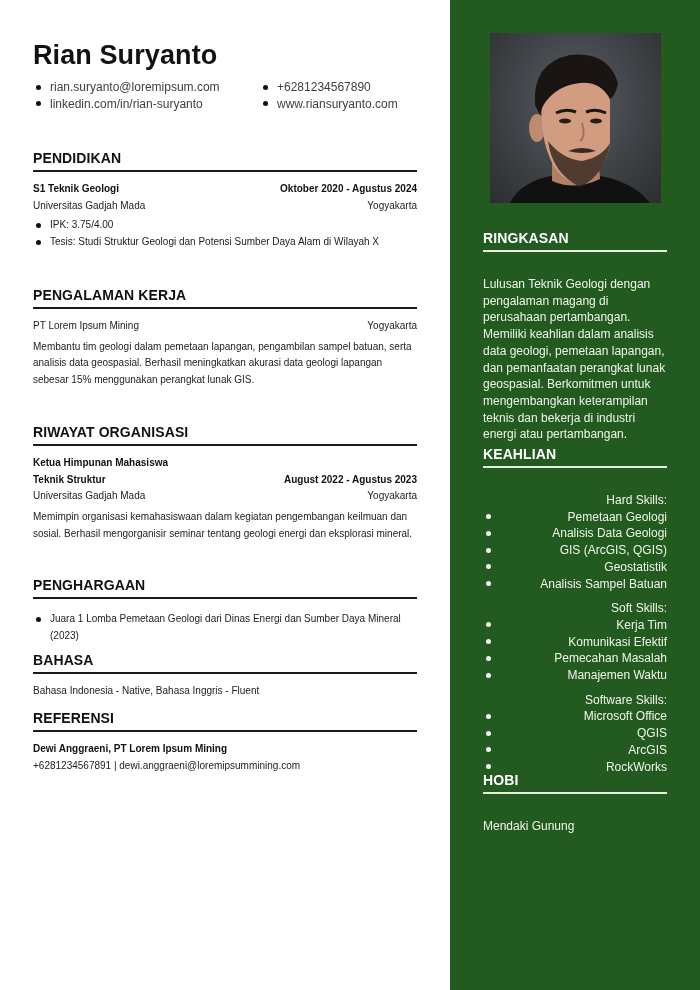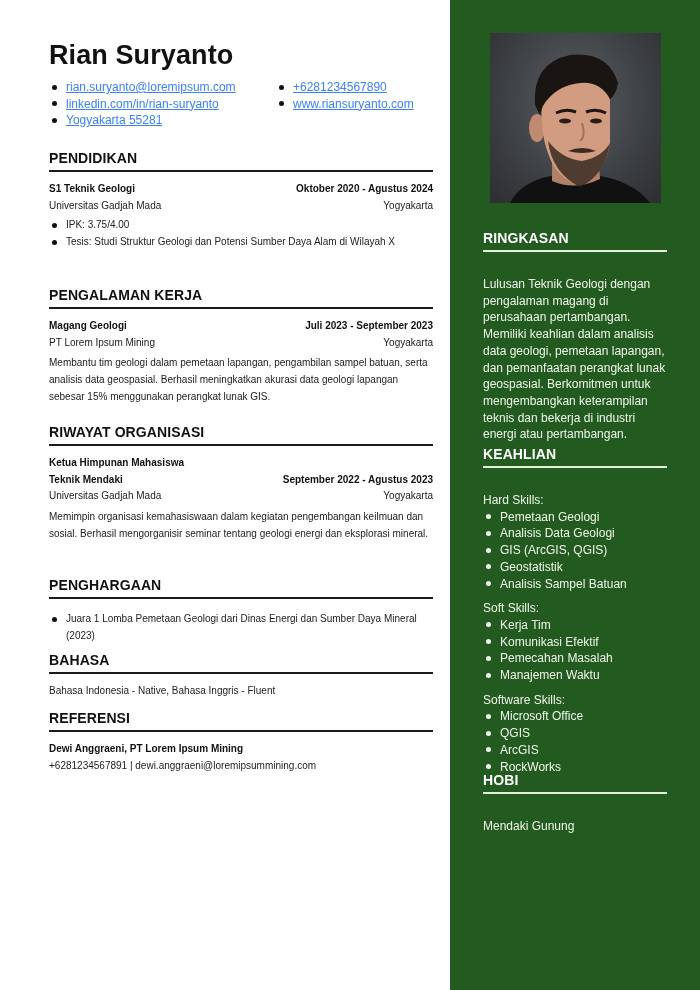--- a/index.html
+++ b/index.html
@@ -1,60 +1,59 @@
 <!DOCTYPE html>
 <html><head>
 <meta charset="utf-8">
 <style>
   * { box-sizing: border-box; margin: 0; padding: 0; }
   html, body { width: 700px; height: 990px; background: #ffffff; overflow: hidden; }
   body { font-family: "Liberation Sans", sans-serif; color: #1a1a1a; position: relative; }
 
-  .left { position: absolute; left: 0; top: 0; width: 402px; height: 990px; background: #ffffff; margin-left: 16px; }
+  .left { position: absolute; left: 0; top: 0; width: 402px; height: 990px; background: #ffffff; }
   .right { position: absolute; left: 450px; top: 0; width: 250px; height: 990px; background: #235a1f; color: #f2f7ee; }
 
   .name { position: absolute; left: 33px; top: 40px; font-size: 27px; font-weight: bold; color: #111; letter-spacing: 0.1px; }
 
-  .contact { position: absolute; top: 79px; font-size: 12px; line-height: 16.5px; color: #3b82f6; text-decoration: underline; }
+  .contact { position: absolute; top: 79px; font-size: 12px; line-height: 16.5px; color: #404040; }
   .contact.col1 { left: 33px; }
   .contact.col2 { left: 260px; }
   .contact li { list-style: none; position: relative; padding-left: 17px; }
   .contact li::before { content: ""; position: absolute; left: 3px; top: 5.5px; width: 5px; height: 5px; border-radius: 50%; background: #111; }
 
   .sec { position: absolute; left: 33px; width: 384px; }
   .sec-title { font-size: 14px; font-weight: bold; color: #111; padding-bottom: 4px; border-bottom: 2px solid #1a1a1a; letter-spacing: 0.1px; }
   .sec-body { padding-top: 9px; font-size: 10px; line-height: 16.7px; color: #222; }
   .row { display: flex; justify-content: space-between; }
   .b { font-weight: bold; color: #111; }
   .bul { list-style: none; }
   .bul li { position: relative; padding-left: 17px; }
   .bul li::before { content: ""; position: absolute; left: 3px; top: 5.5px; width: 5px; height: 5px; border-radius: 50%; background: #111; }
   .para { margin-top: 4px; }
 
   .photo { position: absolute; left: 490px; top: 33px; width: 171px; height: 170px; background: radial-gradient(ellipse at 50% 40%, #5a5d61 0%, #3f4246 55%, #2c2e31 100%); overflow: hidden; }
 
   .rsec { position: absolute; left: 483px; width: 184px; }
   .rsec-title { font-size: 14px; font-weight: bold; color: #ffffff; padding-bottom: 4px; border-bottom: 2px solid #e4efdc; letter-spacing: 0.1px; }
   .rsec-body { padding-top: 24px; font-size: 12px; line-height: 16.7px; color: #f0f6ec; }
-  .rsub { margin-top: 0; }
+  .rsub { margin-top: 0; text-align: right; }
   .rsub + .rsub { margin-top: 8px; }
   .rbul { list-style: none; }
   .rbul li { position: relative; padding-left: 17px; }
   .rbul li::before { content: ""; position: absolute; left: 3px; top: 5.5px; width: 5px; height: 5px; border-radius: 50%; background: #f5f9f2; }
 </style>
 </head>
 <body>
 
 <div class="left">
   <div class="name">Rian Suryanto</div>
 
   <ul class="contact col1">
     <li>rian.suryanto@loremipsum.com</li>
     <li>linkedin.com/in/rian-suryanto</li>
-    <li>Yogyakarta 55281</li>
   </ul>
   <ul class="contact col2">
     <li>+6281234567890</li>
     <li>www.riansuryanto.com</li>
   </ul>
 
   <div class="sec" style="top:150px;">
     <div class="sec-title">PENDIDIKAN</div>
     <div class="sec-body">
       <div class="row">
@@ -69,38 +68,34 @@
         <li>IPK: 3.75/4.00</li>
         <li>Tesis: Studi Struktur Geologi dan Potensi Sumber Daya Alam di Wilayah X</li>
       </ul>
     </div>
   </div>
 
   <div class="sec" style="top:287px;">
     <div class="sec-title">PENGALAMAN KERJA</div>
     <div class="sec-body">
       <div class="row">
-        <span class="b">Magang Geologi</span>
-        <span class="b">Juli 2023 - September 2023</span>
-      </div>
-      <div class="row">
         <span>PT Lorem Ipsum Mining</span>
         <span>Yogyakarta</span>
       </div>
       <div class="para">Membantu tim geologi dalam pemetaan lapangan, pengambilan sampel batuan, serta analisis data geospasial. Berhasil meningkatkan akurasi data geologi lapangan sebesar 15% menggunakan perangkat lunak GIS.</div>
     </div>
   </div>
 
   <div class="sec" style="top:424px;">
     <div class="sec-title">RIWAYAT ORGANISASI</div>
     <div class="sec-body">
       <div class="b">Ketua Himpunan Mahasiswa</div>
       <div class="row">
-        <span class="b">Teknik Mendaki</span>
-        <span class="b">September 2022 - Agustus 2023</span>
+        <span class="b">Teknik Struktur</span>
+        <span class="b">August 2022 - Agustus 2023</span>
       </div>
       <div class="row">
         <span>Universitas Gadjah Mada</span>
         <span>Yogyakarta</span>
       </div>
       <div class="para">Memimpin organisasi kemahasiswaan dalam kegiatan pengembangan keilmuan dan sosial. Berhasil mengorganisir seminar tentang geologi energi dan eksplorasi mineral.</div>
     </div>
   </div>
 
   <div class="sec" style="top:577px;">

